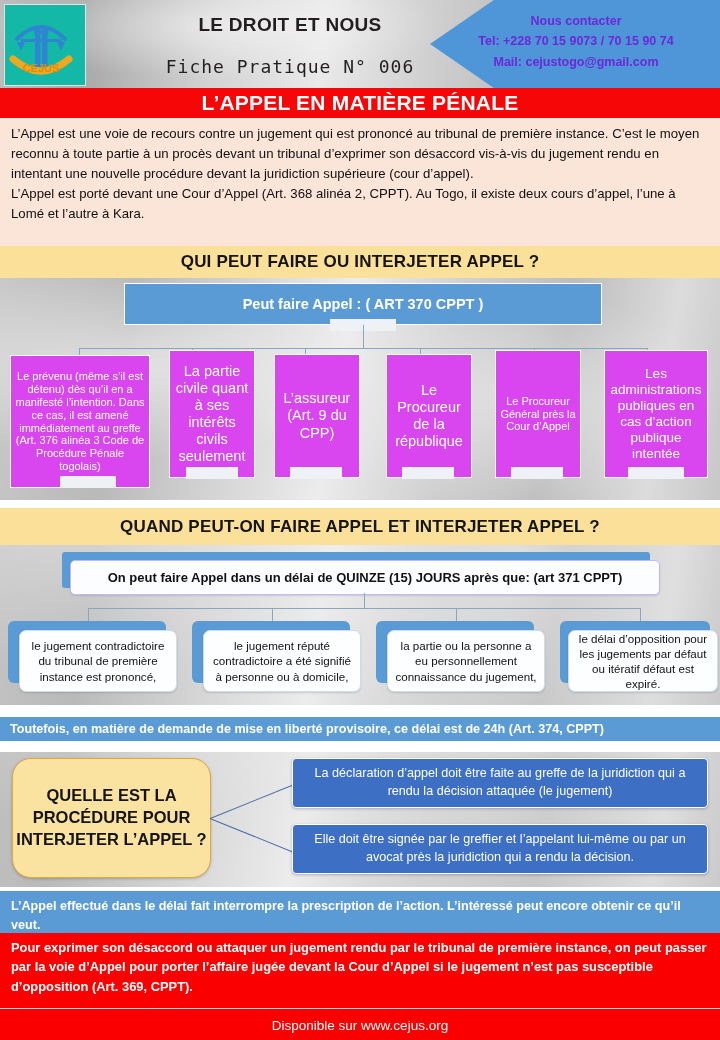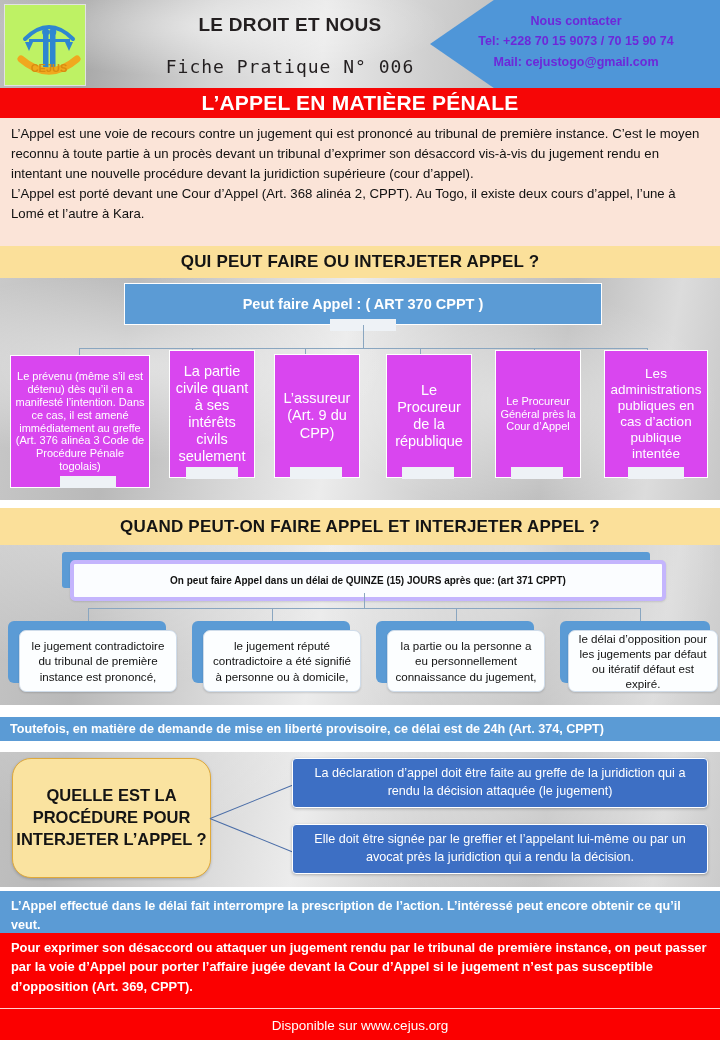--- a/index.html
+++ b/index.html
@@ -28,22 +28,22 @@
       radial-gradient(ellipse 50% 90% at 30% 30%, rgba(255,255,255,.5), rgba(255,255,255,0) 65%),
       linear-gradient(95deg,#bdbdbd 0%,#a8a8a8 12%,#d4d4d4 30%,#e9e9e9 45%,#cfcfcf 60%,#b6b6b6 78%,#d2d2d2 100%);
   }
   .header-chevron{
     position:absolute;right:0;top:0;width:290px;height:88px;
     background:#4f96d8;
     clip-path:polygon(22% 0%,100% 0%,100% 100%,22% 100%,0% 50%);
   }
   .logo-box{
     position:absolute;left:4px;top:4px;width:80px;height:80px;
-    background:#bef264;border:1px solid #e2e2e2;
-    display:flex;align-items:center;justify-content:flex-end;
+    background:#14b8a6;border:1px solid #e2e2e2;
+    display:flex;align-items:center;justify-content:flex-start;
   }
   .logo-svg{display:block;}
   .brand{
     position:absolute;left:140px;top:14px;width:300px;text-align:center;
   }
   .brand-title{
     font-weight:bold;font-size:19px;color:#231f20;letter-spacing:.3px;
     font-family:"Liberation Sans", sans-serif;
   }
   .brand-sub{
@@ -102,23 +102,23 @@
   }
 
   
   .flow2{position:absolute;left:0;top:545px;width:720px;height:160px;overflow:hidden;}
   .flow2 .photo-bg{top:-267px;height:500px;}
   .bar2-shadow{
     position:absolute;left:62px;top:7px;width:588px;height:36px;background:#5b9bd5;border-radius:3px;
   }
   .bar2{
     position:absolute;left:70px;top:15px;width:588px;height:33px;
-    background:#fbfdff;border:4px solid #c4b5fd;border-radius:5px;
-    display:flex;align-items:center;justify-content:center;
-    font-weight:bold;font-size:10px;color:#111;
+    background:#fbfdff;border:1px solid #c4b5fd;border-radius:5px;
+    display:flex;align-items:center;justify-content:center;
+    font-weight:bold;font-size:13px;color:#111;
     box-shadow:0 1px 2px rgba(0,0,0,.12);
   }
   .card-shadow{position:absolute;background:#5b9bd5;border-radius:6px;}
   .card{
     position:absolute;background:#fcfeff;border:1px solid #cfdcea;border-radius:7px;
     display:flex;align-items:center;justify-content:center;text-align:center;
     font-size:11.6px;color:#111;line-height:1.3;padding:3px 5px;box-sizing:border-box;
     box-shadow:0 1px 2px rgba(0,0,0,.14);
   }
 

